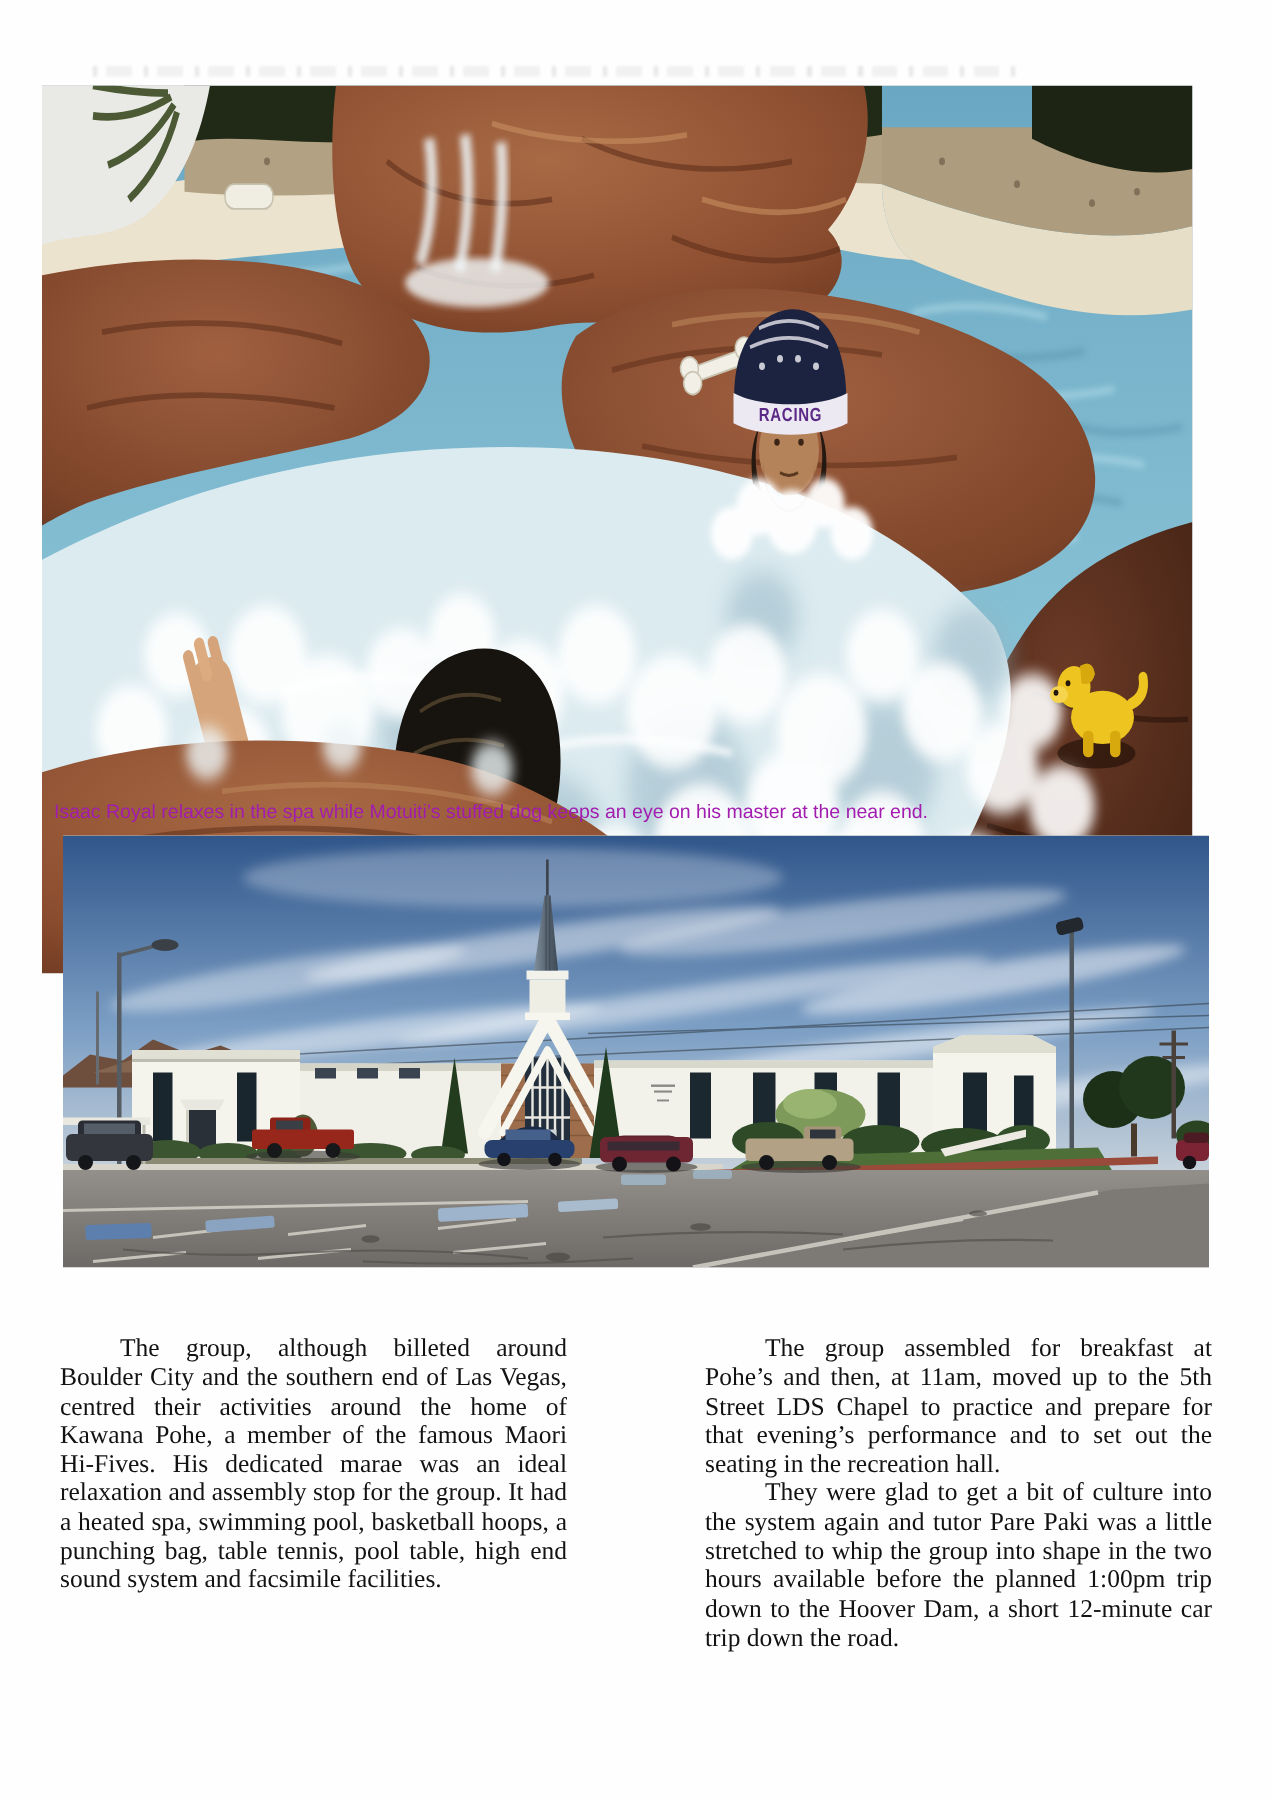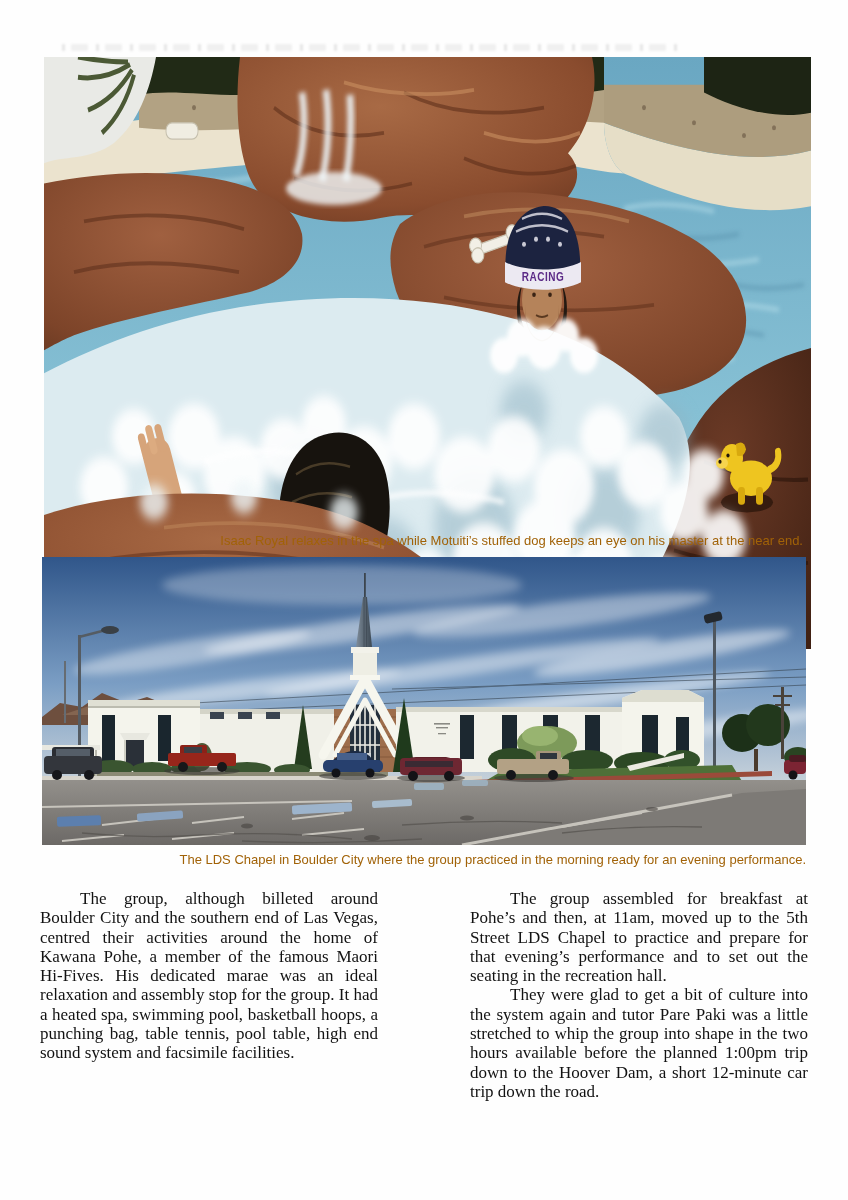--- a/index.html
+++ b/index.html
@@ -6,24 +6,24 @@
   body{width:848px;height:1200px;background:#ffffff;position:relative;
        font-family:"Liberation Serif",serif;overflow:hidden;}
   .page{position:absolute;inset:0;background:#fefefe;}
   
   .header-ghost{position:absolute;top:44px;left:62px;width:620px;height:7px;opacity:.30;
     background:repeating-linear-gradient(90deg,rgba(110,110,110,.55) 0 3px,transparent 3px 9px,
       rgba(130,130,130,.35) 9px 26px,transparent 26px 34px);
     filter:blur(1px);}
   .photo{position:absolute;overflow:hidden;background:#ccc;}
   .photo svg{display:block;width:100%;height:100%;}
-  .photo1{left:44px;top:57px;width:767px;height:592px;}
+  .photo1{left:28px;top:57px;width:767px;height:592px;}
   .photo2{left:42px;top:557px;width:764px;height:288px;}
   .caption{position:absolute;font-family:"Liberation Sans",sans-serif;font-size:13px;
-    line-height:16px;color:#a16207;text-align:right;}
+    line-height:16px;color:#a21caf;text-align:left;}
   .caption1{left:36px;top:533px;width:767px;}
   .caption2{left:42px;top:852px;width:764px;}
   .columns{position:absolute;left:40px;top:889px;width:768px;display:flex;gap:92px;}
   .col{width:352px;}
   .col p{margin:0;font-size:17px;line-height:19.3px;text-align:justify;color:#121212;}
   .col p.indent{text-indent:40px;}
 </style>
 </head>
 <body>
 
@@ -534,21 +534,20 @@
             <circle cx="511" cy="218" r="5" fill="#15161a"></circle>
         </g>
         <g>
           <rect x="742" y="203" width="22" height="14" rx="4" fill="#7c2433"></rect>
           <rect x="747" y="198" width="17" height="7" rx="3" fill="#4c1a22"></rect>
           <circle cx="751" cy="218" r="4.5" fill="#141216"></circle>
         </g>
       </g>
     </svg>
   </figure>
-  <div class="caption caption2">The LDS Chapel in Boulder City where the group practiced in the morning ready for an evening performance.</div>
 
   <div class="columns">
     <div class="col">
       <p class="indent">The group, although billeted around Boulder City and the southern end of Las Vegas, centred their activities around the home of Kawana Pohe, a member of the famous Maori Hi-Fives. His dedicated marae was an ideal relaxation and assembly stop for the group. It had a heated spa, swimming pool, basketball hoops, a punching bag, table tennis, pool table, high end sound system and facsimile facilities.</p>
     </div>
     <div class="col">
       <p class="indent">The group assembled for breakfast at Pohe’s and then, at 11am, moved up to the 5th Street LDS Chapel to practice and prepare for that evening’s performance and to set out the seating in the recreation hall.</p>
       <p class="indent">They were glad to get a bit of culture into the system again and tutor Pare Paki was a little stretched to whip the group into shape in the two hours available before the planned 1:00pm trip down to the Hoover Dam, a short 12-minute car trip down the road.</p>
     </div>
   </div>

